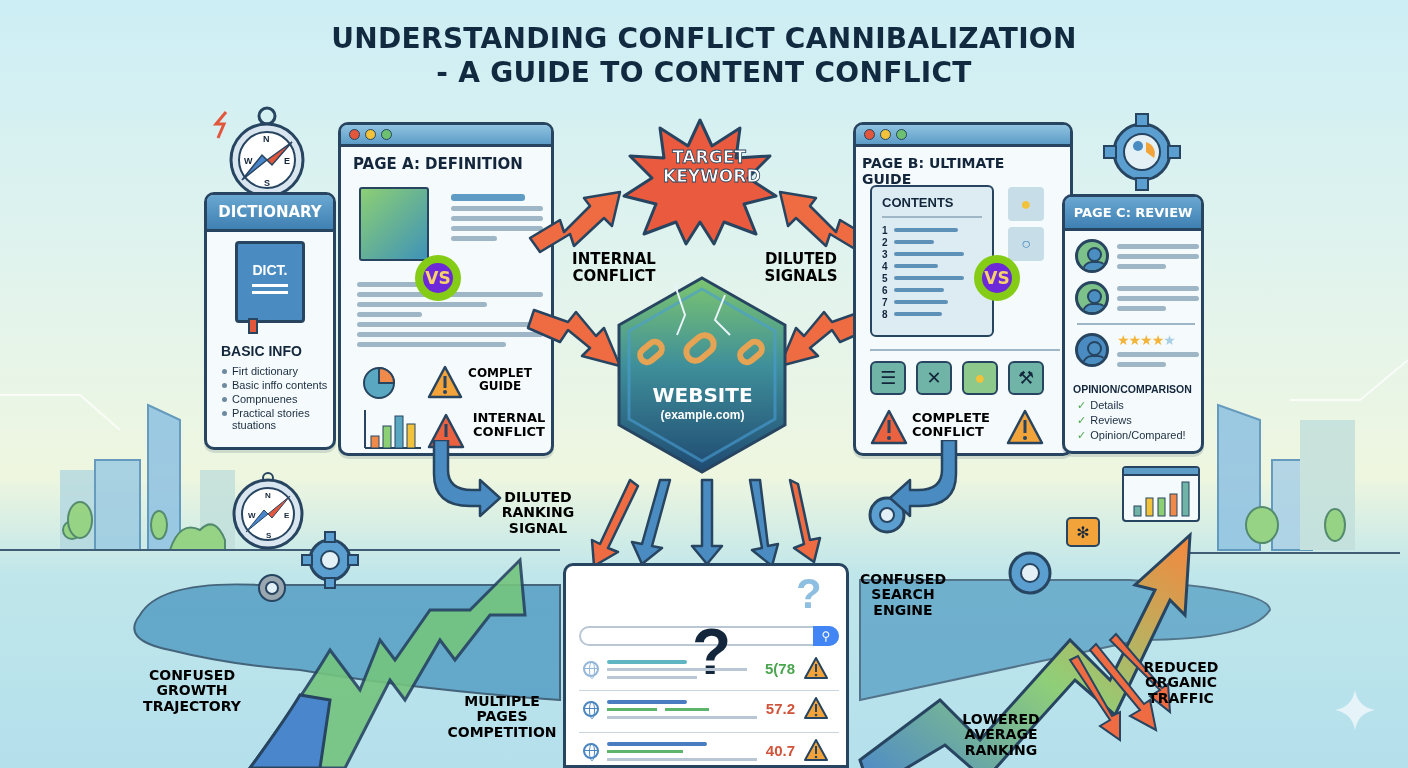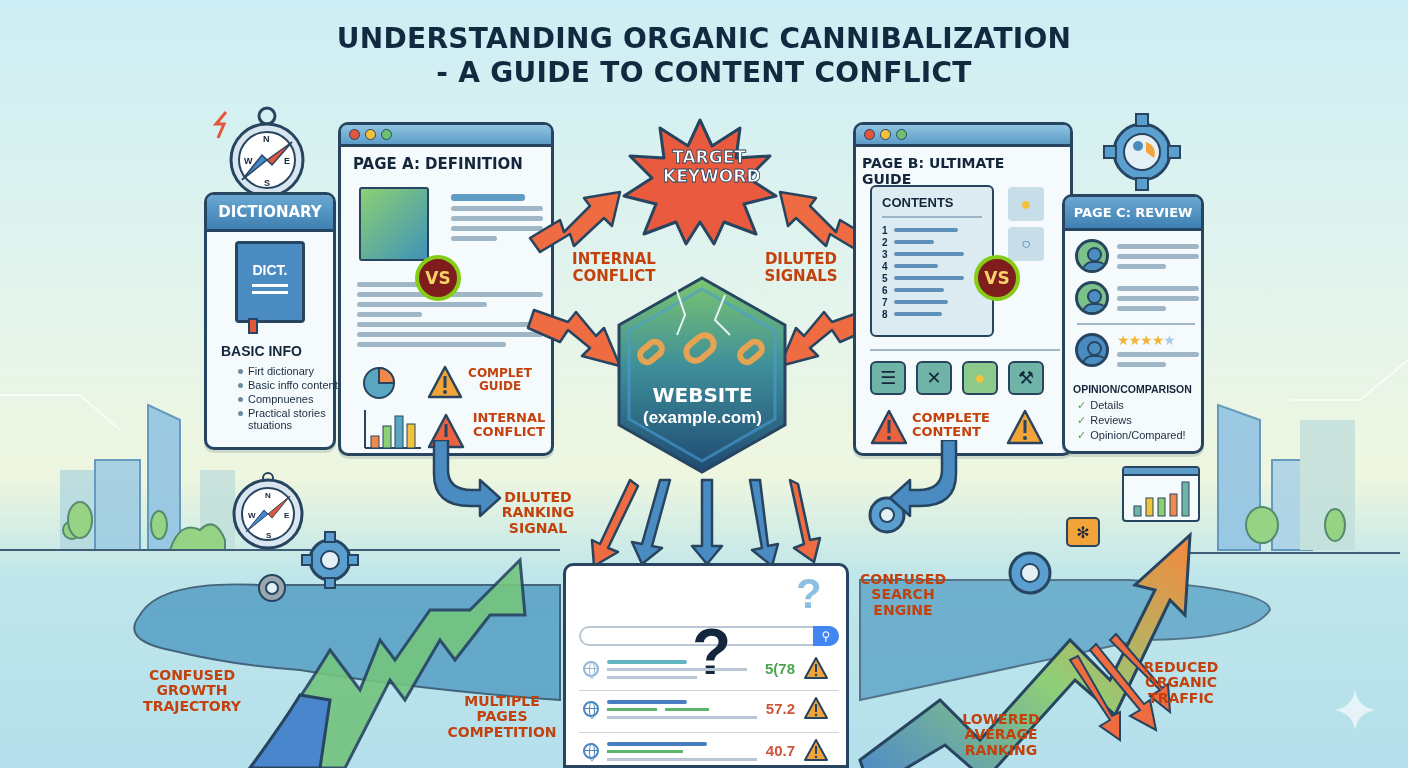--- a/index.html
+++ b/index.html
@@ -10,21 +10,21 @@
     background: linear-gradient(180deg, #cdeef5 0%, #e4f4ec 40%, #eef6df 62%, #bfe6ea 75%, #b4e0ec 100%);
     color: #13263b;
   }
   .abs { position: absolute; }
   .title {
     position: absolute; left: 0; top: 22px; width: 1408px; text-align: center;
     font-family: "DejaVu Sans", sans-serif; font-weight: bold; font-size: 28px;
     line-height: 34px; color: #122a40; letter-spacing: 0.3px;
   }
   .bold-label {
-    font-family: "DejaVu Sans", sans-serif; font-weight: bold; color: #c2410c;
+    font-family: "DejaVu Sans", sans-serif; font-weight: bold; color: #000000;
     text-align: center; line-height: 1.1;
   }
   
   .panel {
     position: absolute; background: #f5fafc; border: 3px solid #274560;
     border-radius: 10px; box-shadow: 0 3px 0 rgba(30,60,90,0.15);
   }
   .win-bar {
     height: 22px; background: linear-gradient(#8fc3e0,#5d9cc7);
     border-bottom: 3px solid #274560; border-radius: 6px 6px 0 0;
@@ -38,21 +38,21 @@
   .hdr-bar {
     background: linear-gradient(#6aa8d1,#3f80b3); color: #fff;
     font-family: "DejaVu Sans", sans-serif; font-weight: bold;
     font-size: 15px; text-align: center; padding: 8px 4px; border-bottom: 3px solid #274560;
     border-radius: 6px 6px 0 0;
   }
   .line { height: 5px; background: #9fb6c6; border-radius: 3px; margin: 5px 0; }
   .line.b { background: #5e9cc6; height: 7px; }
   .vs {
     position: absolute; width: 46px; height: 46px; border-radius: 50%;
-    background: #7f1d1d; border: 4px solid #84cc16; color: #f6d36a;
+    background: #6d28d9; border: 8px solid #84cc16; color: #f6d36a;
     font-family: "DejaVu Sans", sans-serif; font-weight: bold; font-size: 17px;
     display: flex; align-items: center; justify-content: center;
   }
   .warn { position: absolute; }
   .bullet-list { list-style: none; font-size: 11px; color: #1a2d40; }
   .bullet-list li { position: relative; padding-left: 12px; margin-bottom: 2px; line-height: 12px; }
   .bullet-list li::before { content: ""; position: absolute; left: 2px; top: 4px; width: 5px; height: 5px; border-radius: 50%; background: #6d8aa0; }
   .check-list { list-style: none; font-size: 11px; color: #1a2d40; }
   .check-list li { line-height: 15px; }
   .check-list .ck { color: #4aa54f; font-weight: bold; margin-right: 4px; }
@@ -120,21 +120,21 @@
     <path d="M1070 660 L1110 720 L1100 726 L1120 740 L1120 712 L1112 716 L1078 656 Z"></path>
     <path d="M1090 650 L1140 710 L1130 716 L1156 730 L1150 700 L1144 704 L1096 644 Z"></path>
     <path d="M1110 640 L1160 690 L1150 696 L1170 712 L1168 684 L1162 688 L1116 634 Z"></path>
   </g>
 
   <path d="M0 395 L80 395 L120 430" fill="none" stroke="#ffffff" stroke-width="2" opacity="0.7"></path>
   <path d="M1290 400 L1360 400 L1408 360" fill="none" stroke="#ffffff" stroke-width="2" opacity="0.7"></path>
 </svg>
 
 <div class="title">
-  <div>UNDERSTANDING ORGANIC CANNIBALIZATION</div>
+  <div>UNDERSTANDING CONFLICT CANNIBALIZATION</div>
   <div>- A GUIDE TO CONTENT CONFLICT</div>
 </div>
 
 <svg class="abs" style="left:222px;top:100px" width="90" height="100">
   <circle cx="45" cy="16" r="8" fill="none" stroke="#274560" stroke-width="3"></circle>
   <circle cx="45" cy="60" r="36" fill="#d9e6ef" stroke="#274560" stroke-width="3"></circle>
   <circle cx="45" cy="60" r="28" fill="#ffffff" stroke="#274560" stroke-width="2"></circle>
   <polygon points="45,60 70,42 50,65" fill="#e2563c" stroke="#274560" stroke-width="1.5"></polygon>
   <polygon points="45,60 20,80 40,55" fill="#4a86cc" stroke="#274560" stroke-width="1.5"></polygon>
   <text x="41" y="42" font-size="9" font-weight="bold" fill="#13263b">N</text>
@@ -148,21 +148,21 @@
 
 <div class="panel" style="left:204px;top:192px;width:132px;height:258px;">
   <div class="hdr-bar">DICTIONARY</div>
   <div style="position:absolute;left:28px;top:46px;width:70px;height:82px;background:#4a8cc2;border:3px solid #274560;border-radius:4px;">
     <div style="color:#fff;font-weight:bold;font-size:14px;text-align:center;margin-top:18px;">DICT.</div>
     <div style="width:36px;height:3px;background:#fff;margin:6px auto 0;"></div>
     <div style="width:36px;height:3px;background:#fff;margin:4px auto 0;"></div>
     <div style="position:absolute;left:10px;bottom:-14px;width:10px;height:16px;background:#e2563c;border:2px solid #274560;"></div>
   </div>
   <div style="position:absolute;left:14px;top:148px;font-weight:bold;font-size:14px;">BASIC INFO</div>
-  <ul class="bullet-list" style="position:absolute;left:29px;top:170px;width:116px;">
+  <ul class="bullet-list" style="position:absolute;left:13px;top:170px;width:116px;">
     <li>Firt dictionary</li>
     <li>Basic inffo contents</li>
     <li>Compnuenes</li>
     <li>Practical stories stuations</li>
   </ul>
 </div>
 
 <div class="panel" style="left:338px;top:122px;width:216px;height:334px;">
   <div class="win-bar">
     <span class="dot" style="background:#e2563c"></span>
@@ -244,21 +244,21 @@
   <polygon points="87,3 170,50 170,150 87,197 4,150 4,50" fill="url(#hx)" stroke="#274560" stroke-width="3"></polygon>
   <polygon points="87,14 160,56 160,144 87,186 14,144 14,56" fill="none" stroke="#4a9fd6" stroke-width="3" opacity="0.6"></polygon>
   <path d="M60 10 L70 40 L62 60 M110 20 L100 45 L115 60" fill="none" stroke="#e8f4f8" stroke-width="2"></path>
   <g fill="none" stroke="#e6a353" stroke-width="6" stroke-linecap="round">
     <rect x="24" y="70" width="24" height="14" rx="7" transform="rotate(-40 36 77)"></rect>
     <rect x="70" y="64" width="30" height="18" rx="9" transform="rotate(-40 85 73)"></rect>
     <rect x="124" y="70" width="24" height="14" rx="7" transform="rotate(-40 136 77)"></rect>
   </g>
 </svg>
 <div class="bold-label" style="position:absolute;left:640px;top:384px;width:125px;font-size:20px;color:#fff;">WEBSITE</div>
-<div style="position:absolute;left:640px;top:408px;width:125px;text-align:center;font-size:17px;font-weight:bold;color:#fff;">(example.com)</div>
+<div style="position:absolute;left:640px;top:408px;width:125px;text-align:center;font-size:12px;font-weight:bold;color:#fff;">(example.com)</div>
 
 <div class="panel" style="left:853px;top:122px;width:220px;height:334px;">
   <div class="win-bar">
     <span class="dot" style="background:#e2563c"></span>
       <span class="dot" style="background:#f2c23a"></span>
       <span class="dot" style="background:#6cc070"></span>
   </div>
   <div class="panel-heading" style="padding-left:6px;font-size:14px;">PAGE B: ULTIMATE GUIDE</div>
   <div style="position:absolute;left:14px;top:60px;width:124px;height:152px;background:#dcecf2;border:2px solid #274560;border-radius:6px;padding:8px 10px;">
     <div style="font-weight:bold;font-size:13px;margin-bottom:6px;">CONTENTS</div>
@@ -302,21 +302,21 @@
   <div style="position:absolute;left:14px;top:224px;width:190px;height:2px;background:#9fb6c6;"></div>
   <div class="icon-tile" style="left:14px;top:236px;">☰</div>
   <div class="icon-tile" style="left:60px;top:236px;">✕</div>
   <div class="icon-tile" style="left:106px;top:236px;background:#8cc98a;color:#f2c23a;">●</div>
   <div class="icon-tile" style="left:152px;top:236px;">⚒</div>
   <svg class="warn" style="left:14px;top:284px" width="38" height="36">
     <polygon points="19,2 36,34 2,34" fill="#ea6240" stroke="#274560" stroke-width="2.5" stroke-linejoin="round"></polygon>
     <rect x="17.5" y="11" width="3" height="13" fill="#274560"></rect>
       <circle cx="19" cy="29" r="2" fill="#274560"></circle>
   </svg>
-  <div class="bold-label" style="position:absolute;left:56px;top:286px;width:90px;font-size:13px;text-align:left;">COMPLETE CONTENT</div>
+  <div class="bold-label" style="position:absolute;left:56px;top:286px;width:90px;font-size:13px;text-align:left;">COMPLETE CONFLICT</div>
   <svg class="warn" style="left:150px;top:284px" width="38" height="36">
     <polygon points="19,2 36,34 2,34" fill="#f2a33a" stroke="#274560" stroke-width="2.5" stroke-linejoin="round"></polygon>
     <rect x="17.5" y="11" width="3" height="13" fill="#274560"></rect>
       <circle cx="19" cy="29" r="2" fill="#274560"></circle>
   </svg>
 </div>
 
 <svg class="abs" style="left:1102px;top:112px" width="80" height="80">
   <circle cx="40" cy="40" r="28" fill="#5b9fd0" stroke="#274560" stroke-width="3"></circle>
   <g fill="#5b9fd0" stroke="#274560" stroke-width="2">

